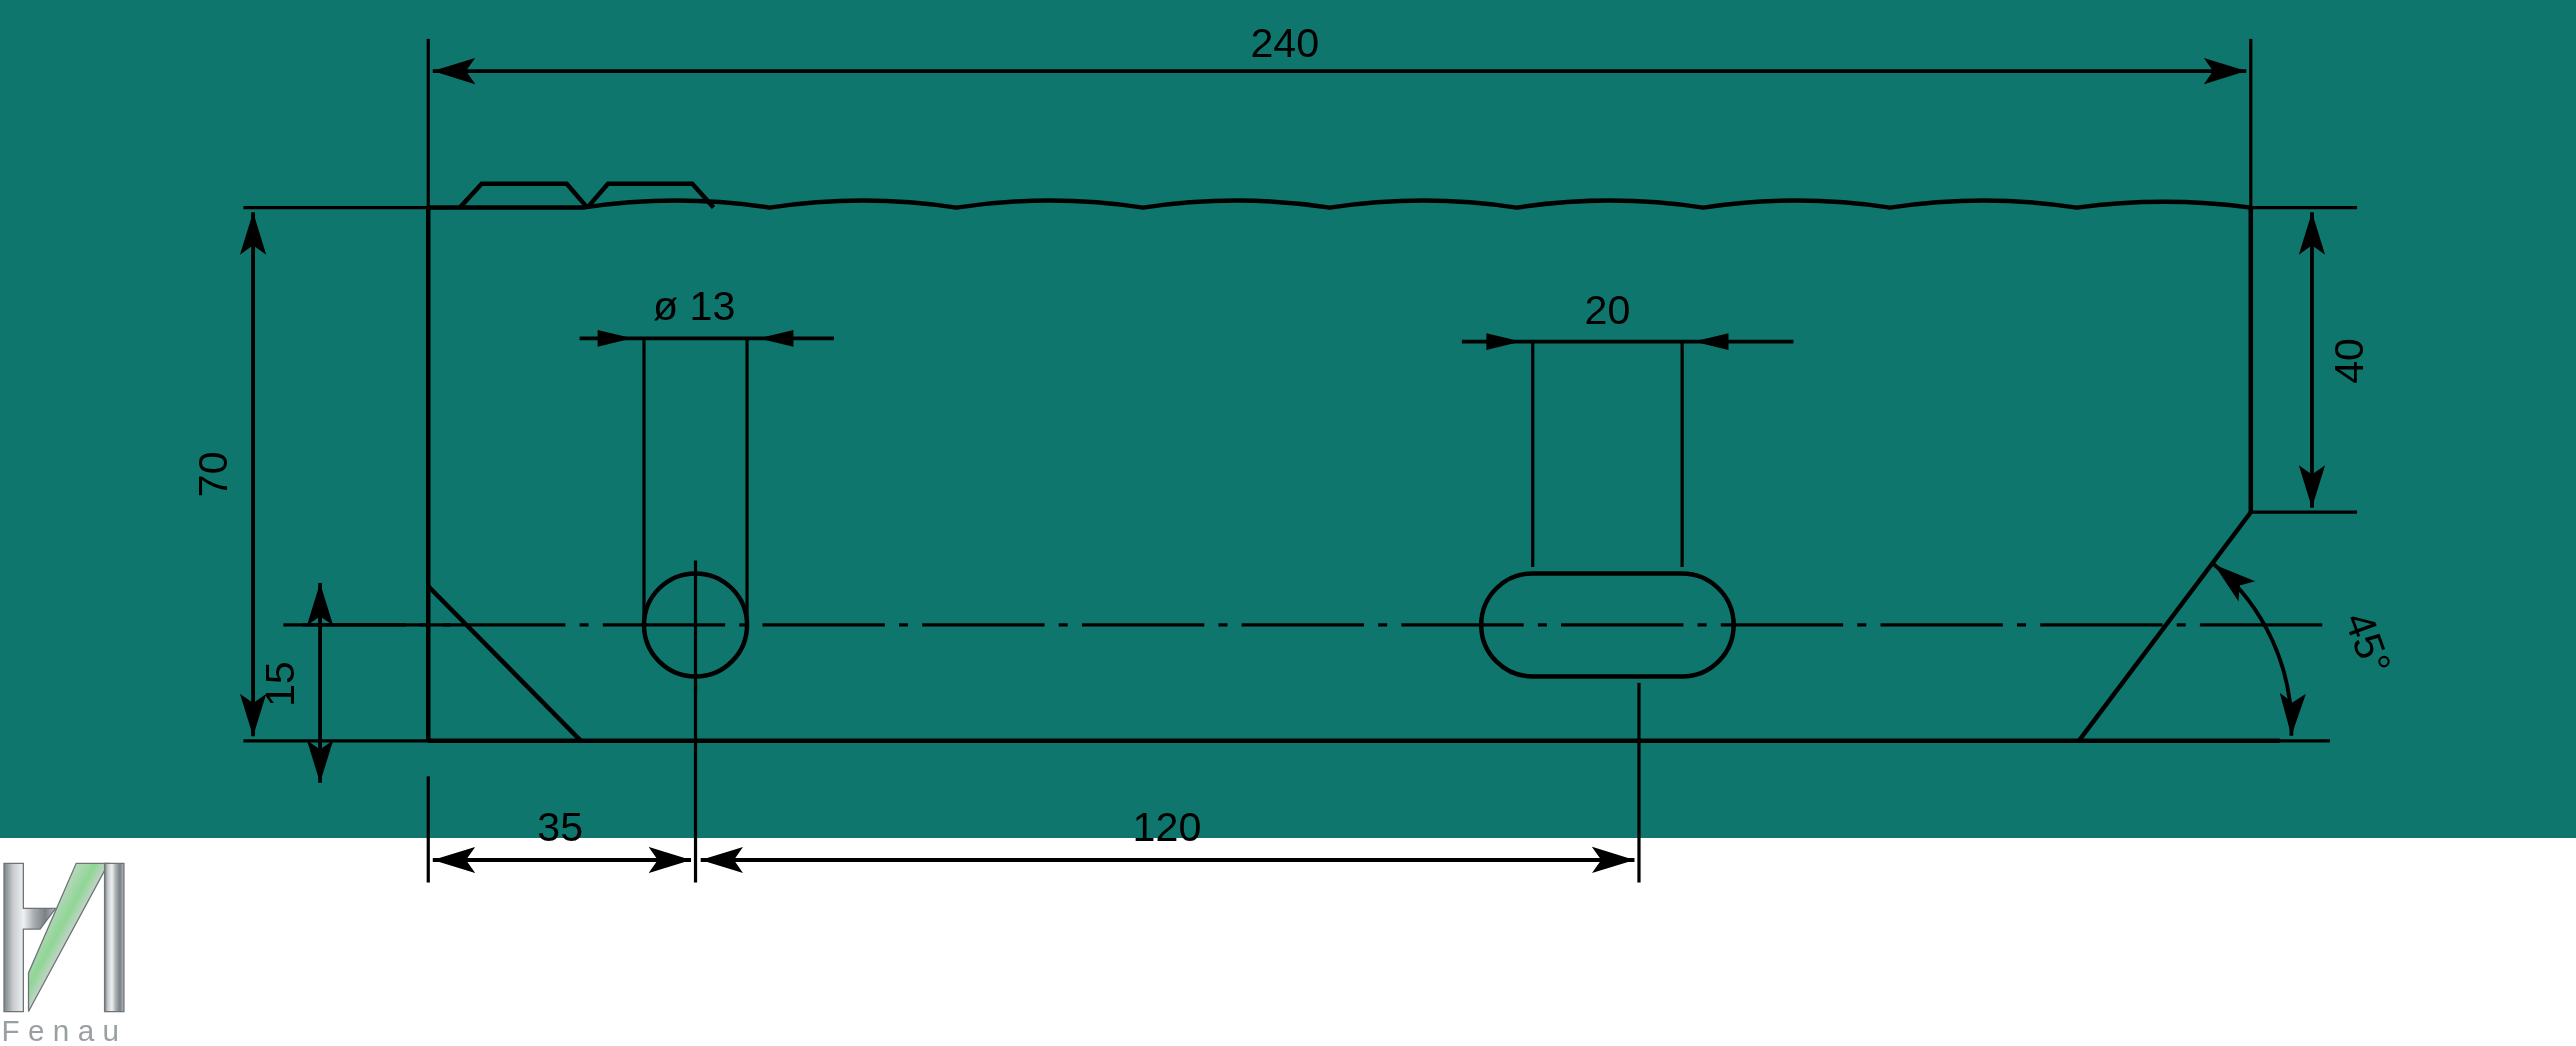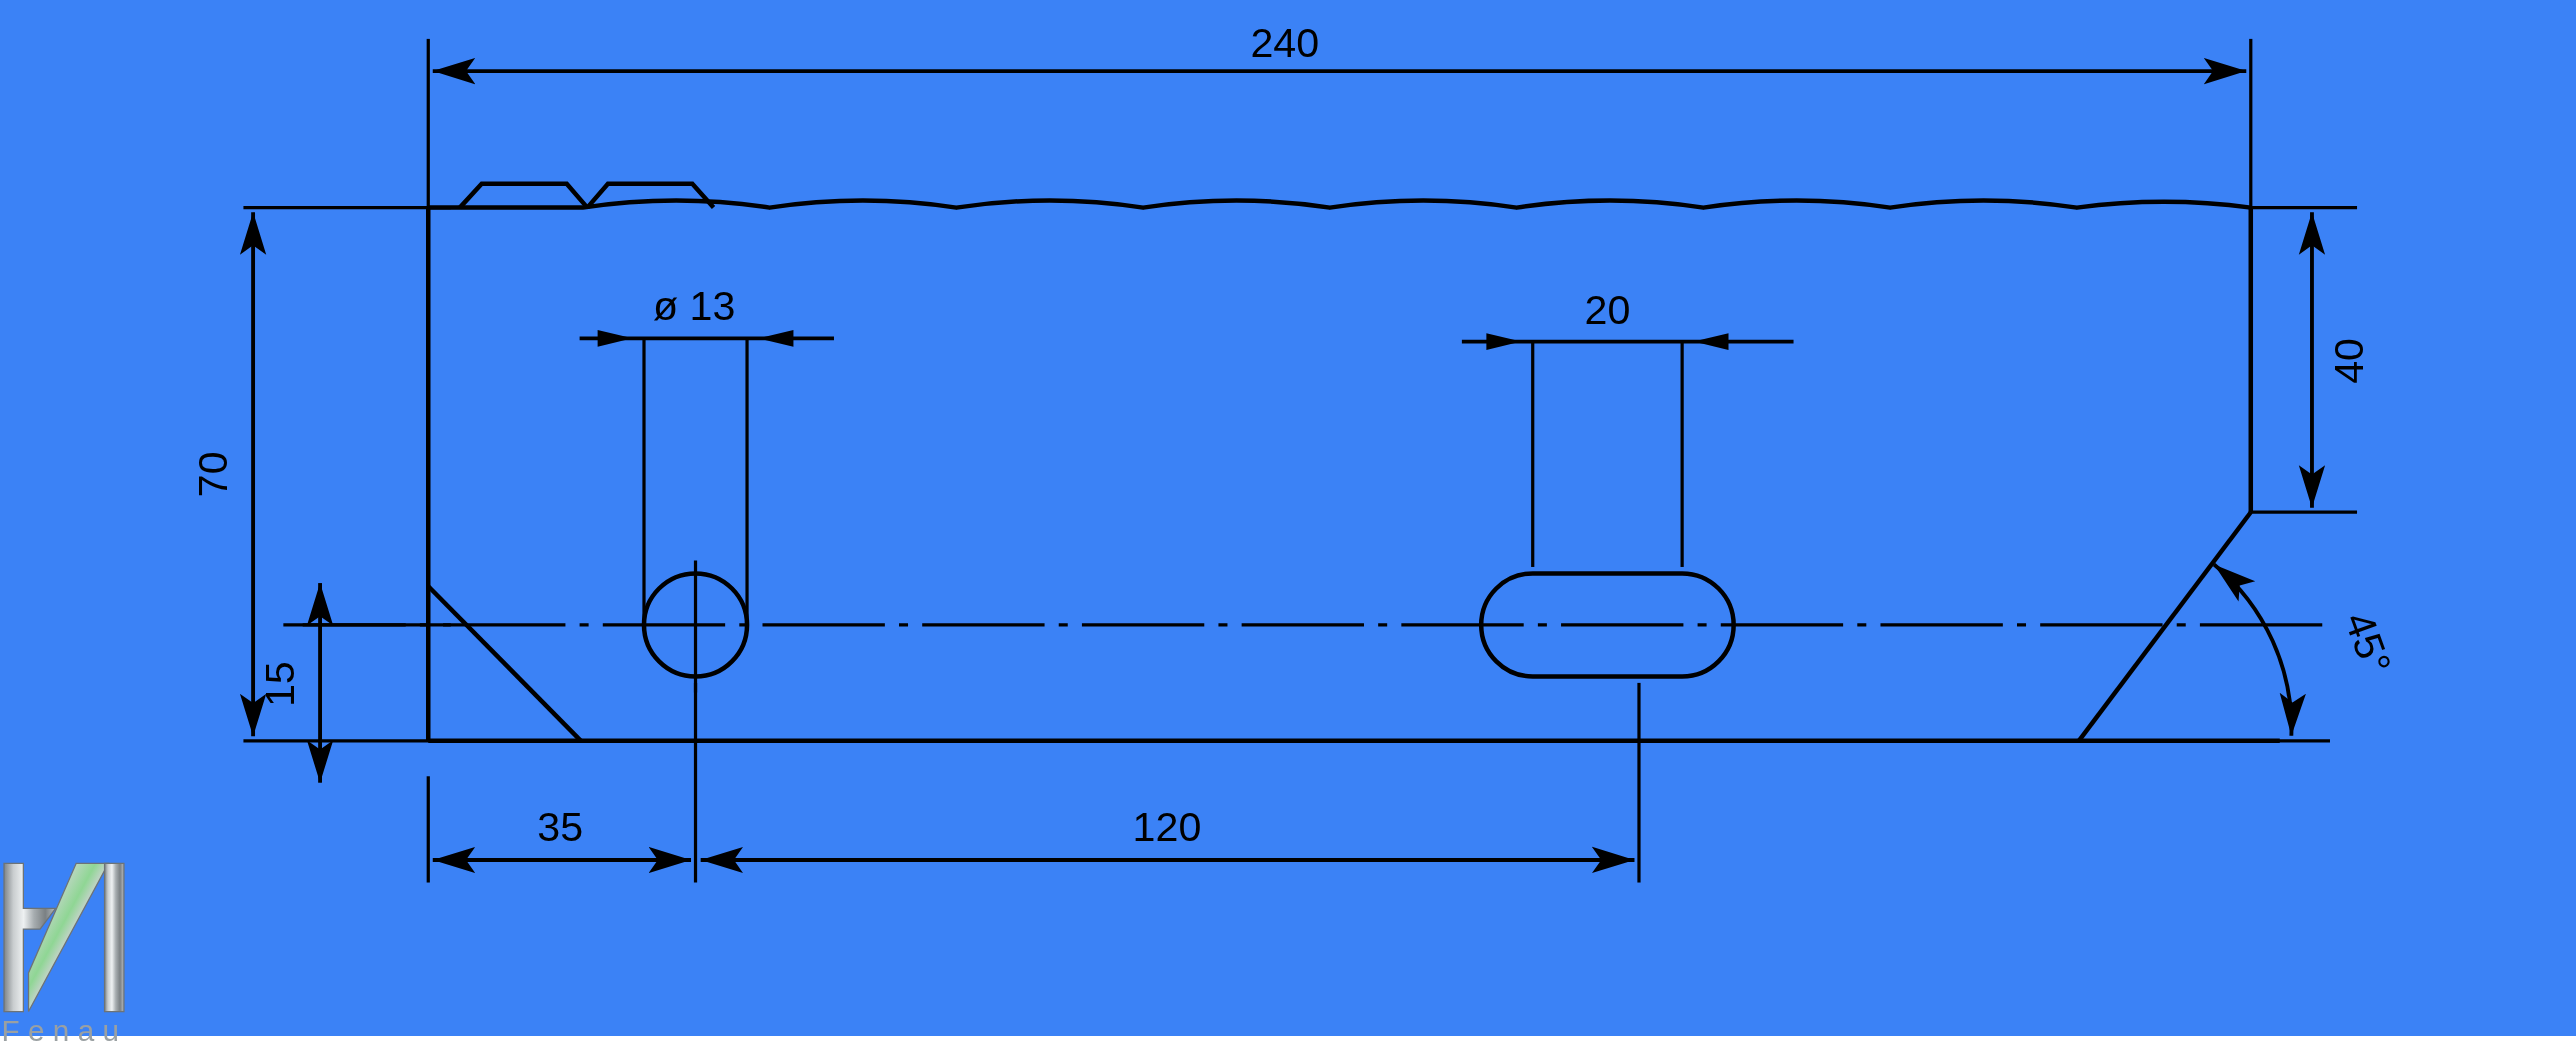--- a/index.html
+++ b/index.html
@@ -1,17 +1,17 @@
 <!DOCTYPE html>
 <html style="font-size:10.3px"><head>
 <meta charset="utf-8">
 <style>
   html,body{margin:0;padding:0;background:#ffffff;}
   body{width:2576px;height:1047px;overflow:hidden;font-family:"Liberation Sans",sans-serif;}
-  #stage{position:relative;width:2576px;height:1036px;background:#3b82f6;}
+  #stage{position:relative;width:2576px;height:838px;background:#0f766e;}
   svg#dwg{position:absolute;left:0;top:0;width:2576px;height:1047px;display:block;}
   .ln{stroke:#000;fill:none;stroke-linecap:butt;}
   .part{stroke-width:7;}
   .dim{stroke-width:6;}
   .thin{stroke-width:5;}
   .center{stroke-width:5;}
   .txt{font-family:"Liberation Sans",sans-serif;fill:#000;font-size:62px;}
   .txt-big{font-size:64px;}
   #logo{position:absolute;left:0px;top:862px;width:155px;height:185px;}
   .logo-cap{font-family:"Liberation Sans",sans-serif;font-size:46px;letter-spacing:13px;fill:#9aa0a2;}

